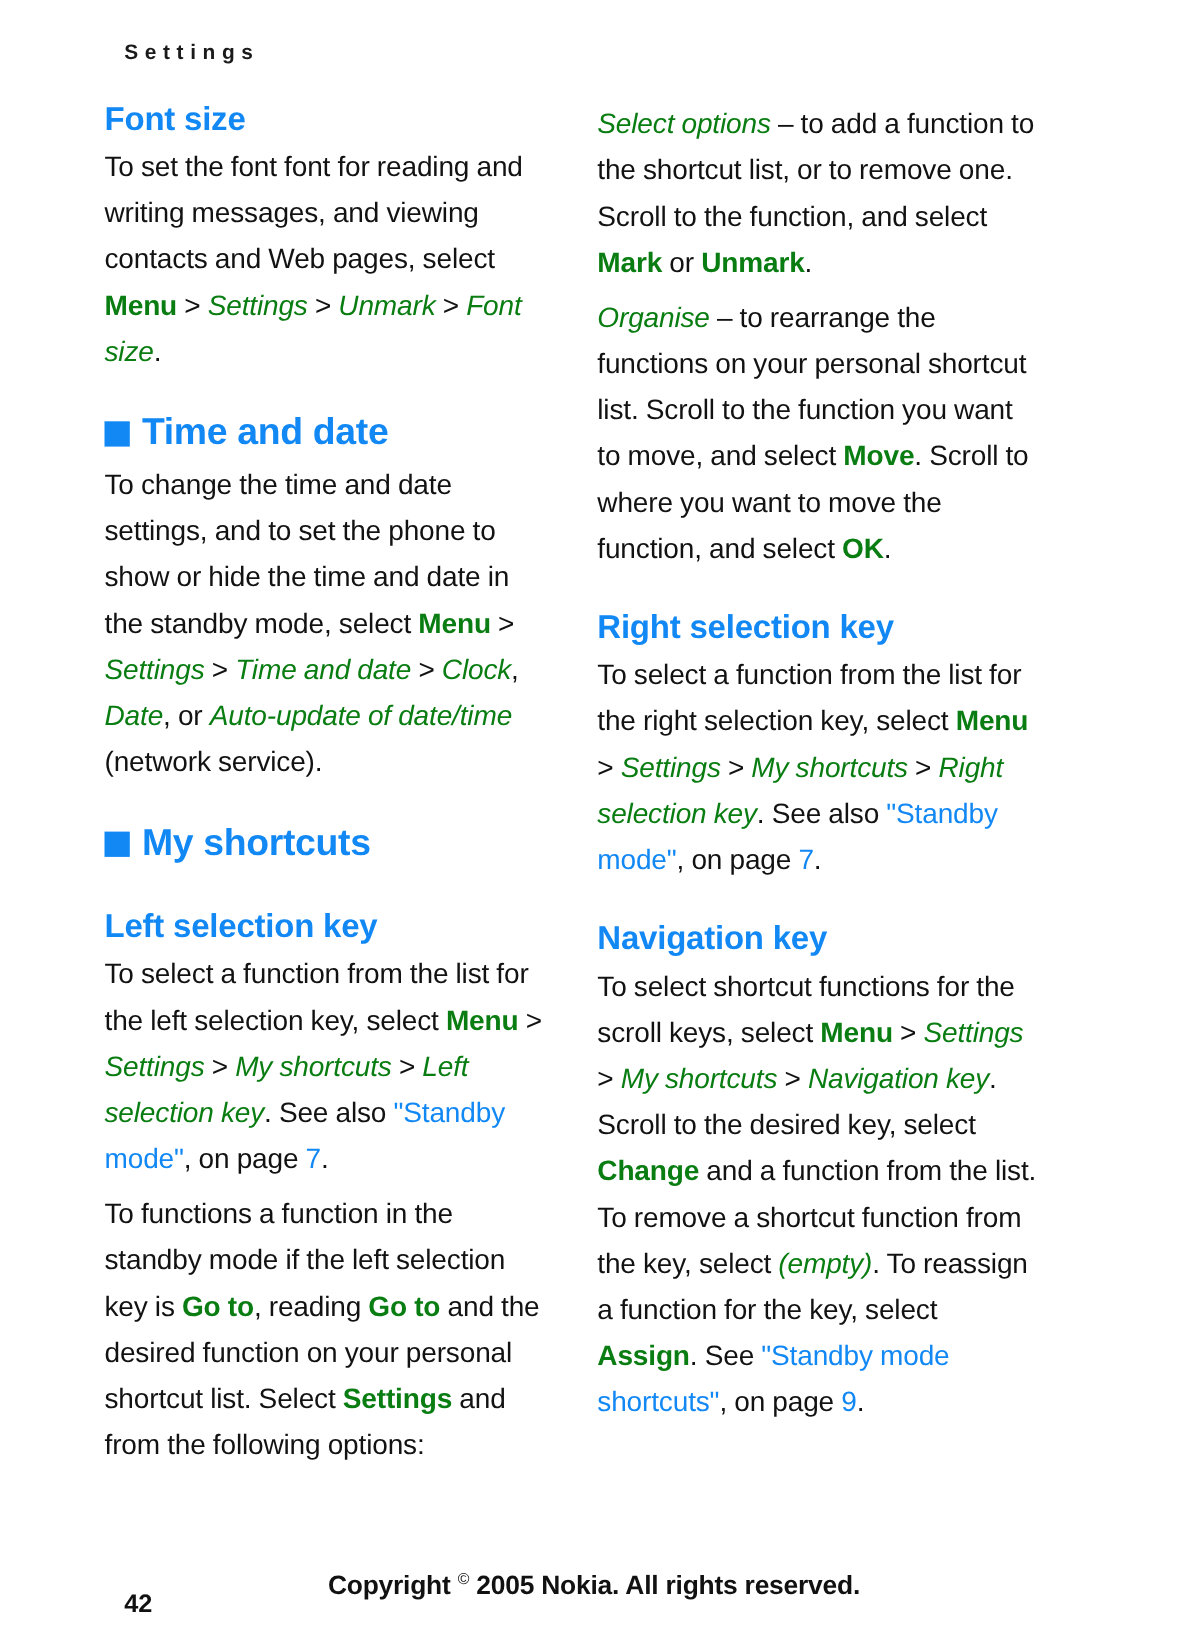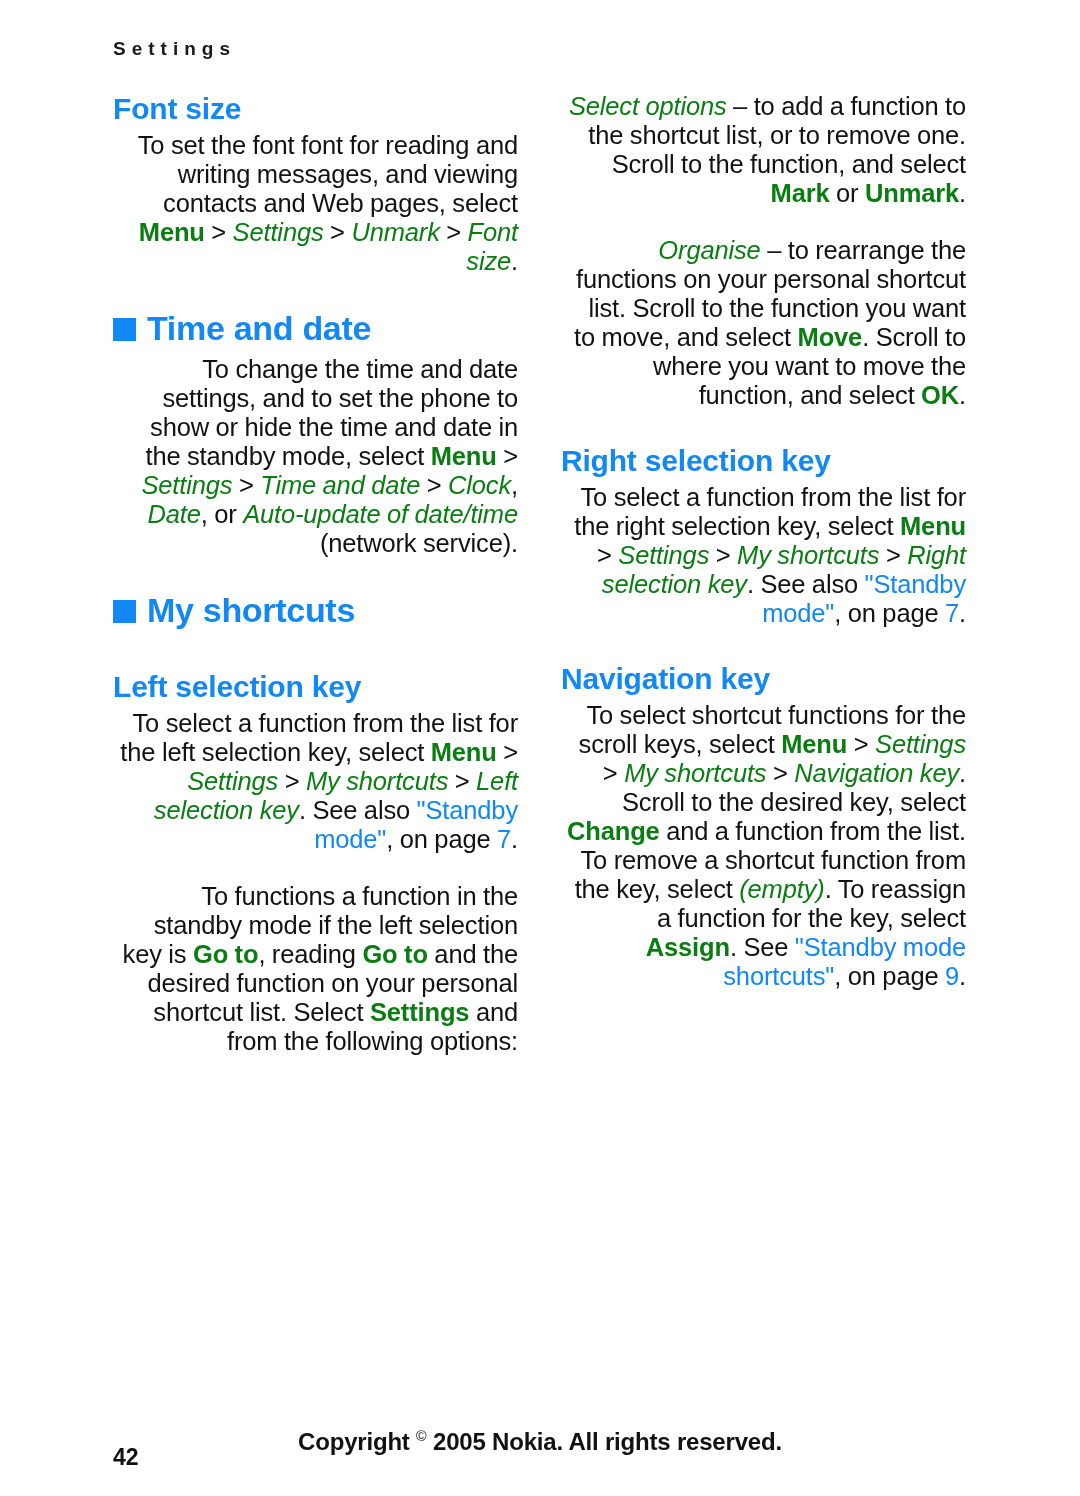--- a/index.html
+++ b/index.html
@@ -30,21 +30,21 @@
     top: 38px;
     font-size: 19px;
     font-weight: 600;
     letter-spacing: 6px;
     color: #1a1a1a;
   }
 
   
   .columns {
     position: absolute;
-    left: 113px;
+    left: 95px;
     top: 92px;
     width: 855px;
     height: 1270px;
     text-decoration: underline;
   }
   .col {
     position: absolute;
     top: 0;
     width: 405px;
   }
@@ -77,28 +77,27 @@
     font-weight: bold;
     color: #1288f5;
     margin: 0 0 6px 0;
     line-height: 1.1;
     letter-spacing: -0.2px;
   }
 
   
   p.body {
     font-size: 25.5px;
-    line-height: 29px;
+    line-height: 42px;
     margin: 0 0 0 0;
     color: #121212;
     letter-spacing: -0.15px;
     word-spacing: -0.4px;
-    text-align: right;
-  }
-  p.body + p.body { margin-top: 28px; }
+  }
+  p.body + p.body { margin-top: 8px; }
 
   .gap-lg  { height: 34px; }
 
   
   .g-bold {
     color: #0a7d12;
     font-weight: bold;
   }
   .g-ital {
     color: #0a7d12;

